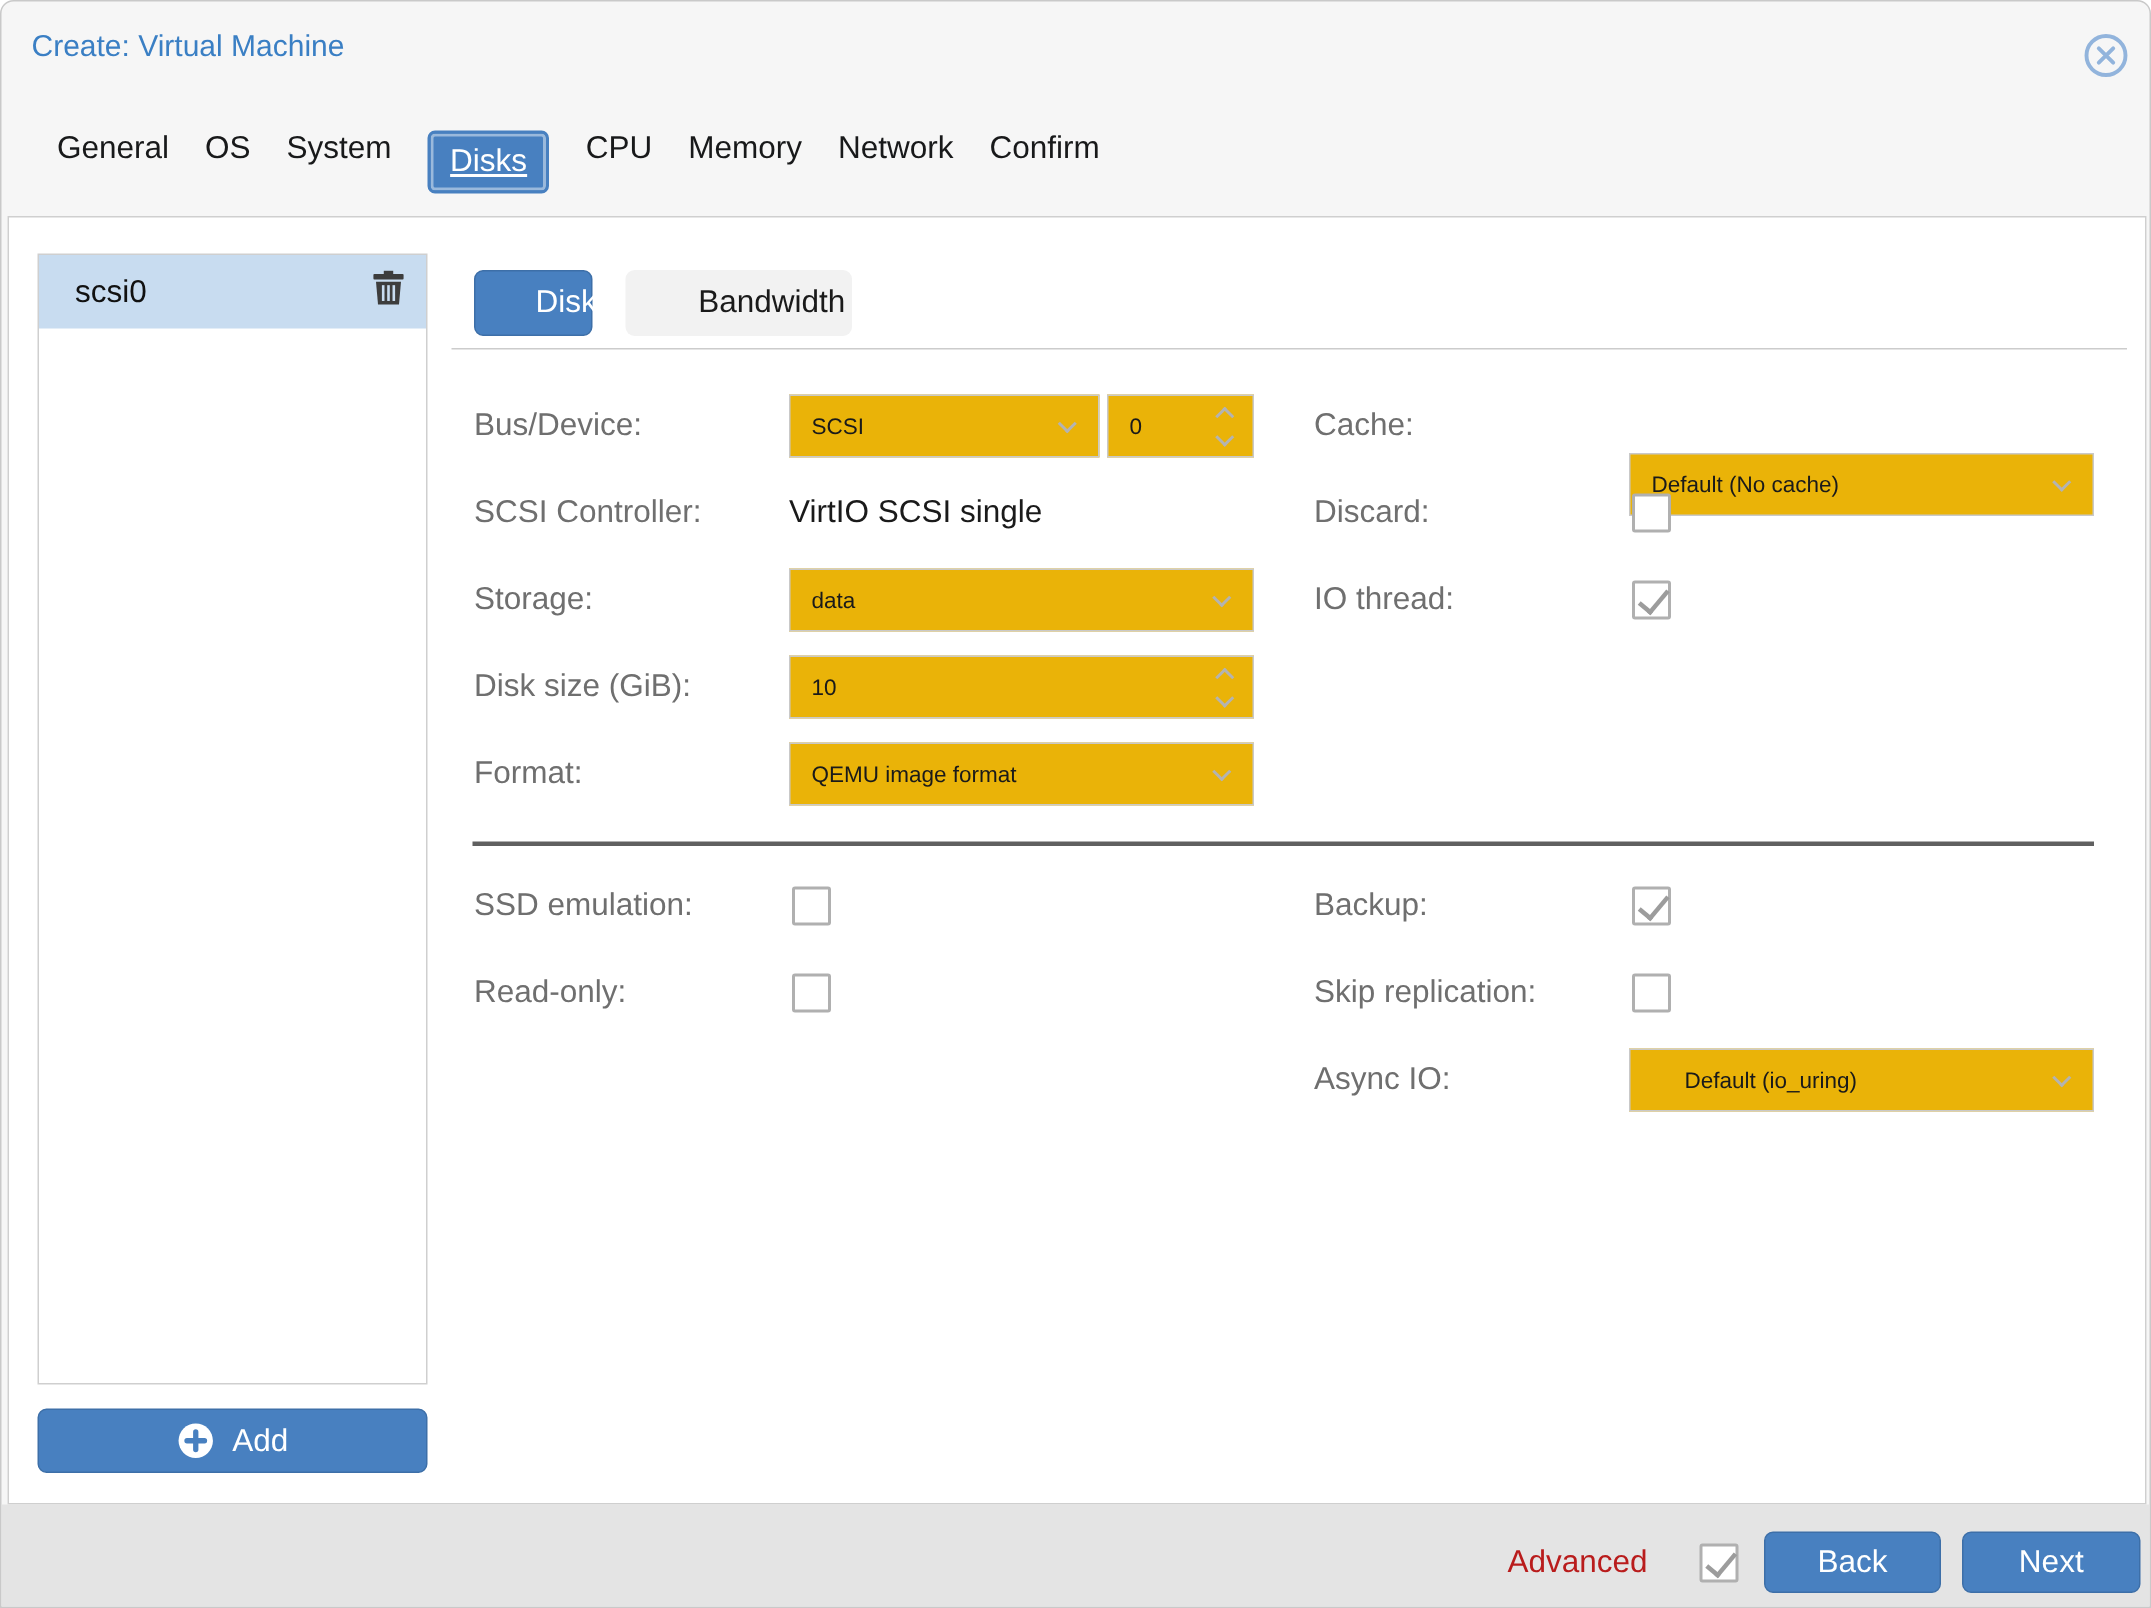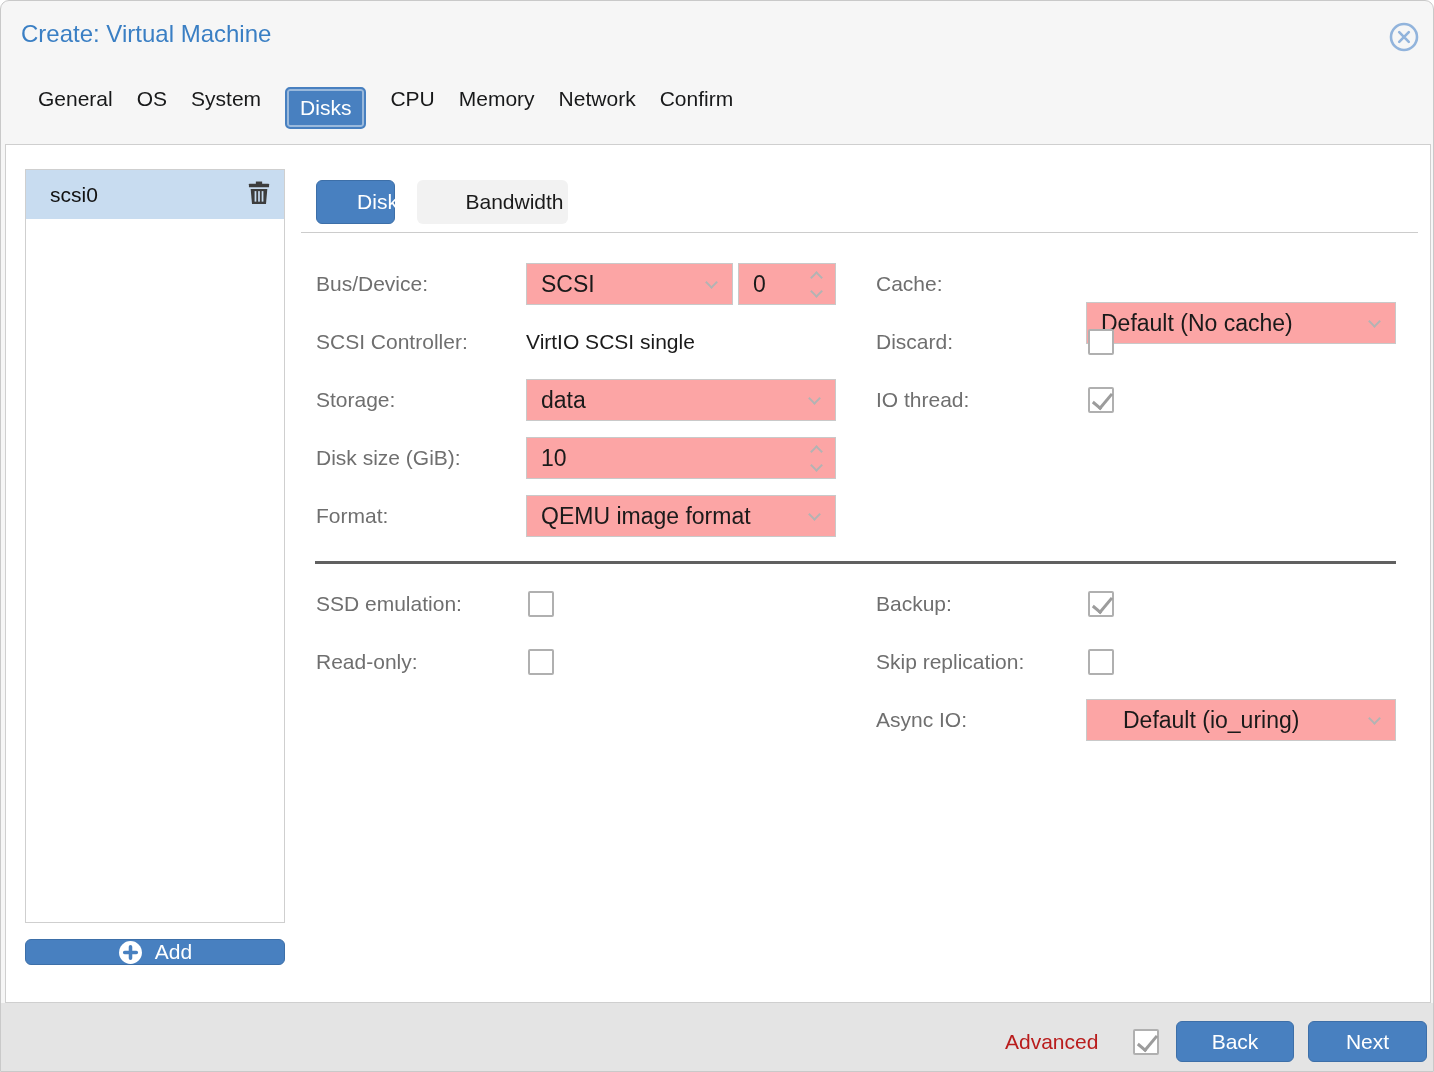--- a/index.html
+++ b/index.html
@@ -8,30 +8,31 @@
 
   .window {
     position:relative; width:1434px; height:1072px;
     background:#f6f6f6;
     border:1px solid #c9c9c9;
     border-radius:9px 9px 0 0;
     overflow:hidden;
   }
 
   
-  .title { position:absolute; left:20px; top:19px; font-size:24px; color:#3a7fc4; }
+  .title { position:absolute; left:20px; top:19px; font-size:20px; color:#3a7fc4; }
   .close-btn { position:absolute; left:1386px; top:19px; width:34px; height:34px; cursor:pointer; }
 
   .tabs { position:absolute; left:37px; top:86px; display:flex; align-items:flex-start; gap:24px; height:44px; }
   .tab { font-size:21px; color:#18191a; cursor:pointer; white-space:nowrap; }
   .tab.active {
     background:#4880c0; color:#ffffff;
     border:2px solid #4880c0; border-radius:5px;
     box-shadow: inset 0 0 0 2px rgba(255,255,255,0.45);
     padding:7px 13px;
+    text-decoration:underline;
   }
 
   
   .content-bg {
     position:absolute; left:4px; top:143px; width:1426px; height:859px;
     background:#ffffff; border:1px solid #cfcfcf;
   }
 
   
   .disk-list {
@@ -39,21 +40,21 @@
     background:#ffffff; border:1px solid #cfcfcf;
   }
   .list-row {
     height:49px; display:flex; align-items:center;
     padding:0 14px 0 24px; cursor:pointer;
   }
   .list-row.selected { background:#c8dcf0; }
   .list-row .row-label { font-size:21px; color:#111; flex:1; }
 
   .add-btn {
-    position:absolute; left:24px; top:938px; width:260px; height:26px;
+    position:absolute; left:24px; top:938px; width:260px; height:43px;
     background:#4880c0; border:1px solid #3d6fa8; border-radius:6px;
     display:flex; align-items:center; justify-content:center; gap:12px;
     color:#fff; font-size:21px; cursor:pointer;
   }
 
   
   .subtab {
     position:absolute; top:179px; height:44px; border-radius:6px;
     display:flex; align-items:center; justify-content:center;
     font-size:21px; cursor:pointer;padding-left:44px;
@@ -62,23 +63,23 @@
   .subtab.bandwidth { left:416px; width:151px; background:#f2f2f2; color:#1a1a1a; }
 
   .rule { position:absolute; left:300px; top:231px; width:1117px; height:1px; background:#cccccc; }
   .divider { position:absolute; left:314px; top:560px; width:1081px; height:3px; background:#606060; }
 
   
   .flabel { position:absolute; font-size:21px; color:#6f6f6f; line-height:42px; white-space:nowrap; }
   .fstatic { position:absolute; font-size:21px; color:#1a1a1a; line-height:42px; white-space:nowrap; }
 
   .field {
-    position:absolute; height:42px; background:#fca5a5;
+    position:absolute; height:42px; background:#eab308;
     border:1px solid #c9c9c9; display:flex; align-items:center;
-    font-size:23px; color:#1a1a1a; padding-left:14px; cursor:pointer;
+    font-size:15px; color:#1a1a1a; padding-left:14px; cursor:pointer;
   }
   .field .value { flex:1; }
 
   .chev { display:block; width:9px; height:9px; border:solid #b3b3b3; border-width:0 2px 2px 0; transform:rotate(45deg); }
   .chev.up { transform:rotate(-135deg); }
   .combo-chev { margin-right:16px; margin-top:-4px; }
   .spin-btns { display:flex; flex-direction:column; gap:5px; margin-right:12px; padding:2px; cursor:pointer; }
 
   
   .checkbox {

